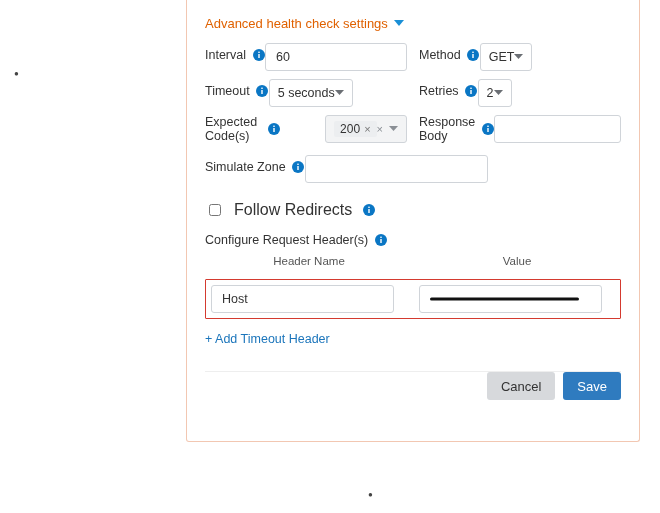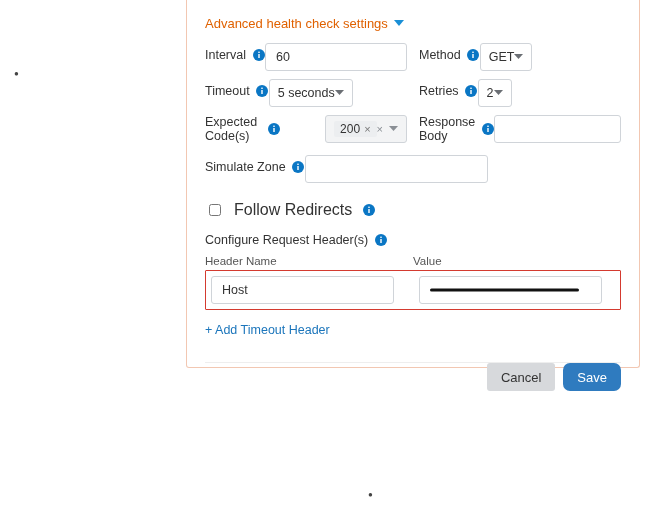--- a/index.html
+++ b/index.html
@@ -15,21 +15,21 @@
     --btn-blue:#2f7bbf;
     --field-bg:#fff;
     --disabled-bg:#f3f4f5;
     font-family: "Segoe UI", "Helvetica Neue", Arial, sans-serif;
   }
   html,body{margin:0;padding:0;width:660px;height:513px;background:#fff;color:var(--text);}
   .bullet-left{position:absolute;left:14px;top:69px;font-size:8px;color:#444;}
   .bullet-bot{position:absolute;left:368px;top:490px;font-size:8px;color:#444;}
 
   .panel{
-    position:absolute; left:186px; top:0; width:454px; height:368px;
+    position:absolute; left:186px; top:0; width:454px; height:442px;
     border:1px solid var(--panel-border); border-top:none; border-radius:0 0 3px 3px;
     padding:16px 18px 14px 18px; box-sizing:border-box;
   }
 
   .section-title{display:flex;align-items:center;gap:6px;color:var(--orange);font-size:13px;margin-bottom:12px;}
   .chev{display:inline-flex;align-items:center;}
 
   .row{display:flex;gap:12px;margin-bottom:8px;}
   .col{flex:1;display:flex;}
 
@@ -59,21 +59,21 @@
   .tag-field .right-controls{margin-left:auto;display:flex;align-items:center;gap:6px;color:#8a8f95;font-size:11px;}
 
   .wide{width:100%;}
 
   .chk-row{display:flex;align-items:center;gap:10px;margin:18px 0 14px 0;}
   .chk-row input{width:12px;height:12px;}
   .chk-label{font-size:16px;}
 
   .cfg-title{font-size:12.5px;display:flex;align-items:center;gap:6px;margin-bottom:8px;}
 
-  .hdr-row{display:flex;gap:0;font-size:11.5px;color:#555;margin-bottom:3px;}
+  .hdr-row{display:flex;gap:0;font-size:11.5px;color:#555;margin-bottom:12px;text-align:center;}
   .hdr-row > div{flex:1;}
 
   .highlight-box{
     border:1px solid #d43a2f; padding:5px; border-radius:1px; margin-bottom:10px;
   }
   .highlight-box .row{margin-bottom:0;}
   .val-redacted{position:relative;}
   .val-redacted .red-bar{
     position:absolute;left:10px;right:22px;top:50%;height:3px;background:#111;border-radius:2px;
     transform:translateY(-50%);
@@ -82,21 +82,21 @@
   .add-link{color:var(--blue-link);font-size:12.5px;margin-top:2px;display:inline-block;}
 
   .footer{
     display:flex;justify-content:flex-end;gap:8px;margin-top:24px;
     border-top:1px solid #eee;
   }
   .btn{
     height:28px;padding:0 14px;border-radius:3px;border:none;font-size:13px;cursor:pointer;
   }
   .btn-cancel{background:var(--btn-gray);color:#333;}
-  .btn-save{background:var(--btn-blue);color:#fff;border-radius:7px;}
+  .btn-save{background:var(--btn-blue);color:#fff;}
 </style>
 </head>
 <body>
 
 <div class="bullet-left">●</div>
 <div class="bullet-bot">●</div>
 
 <div class="panel">
 
   <div class="section-title">

